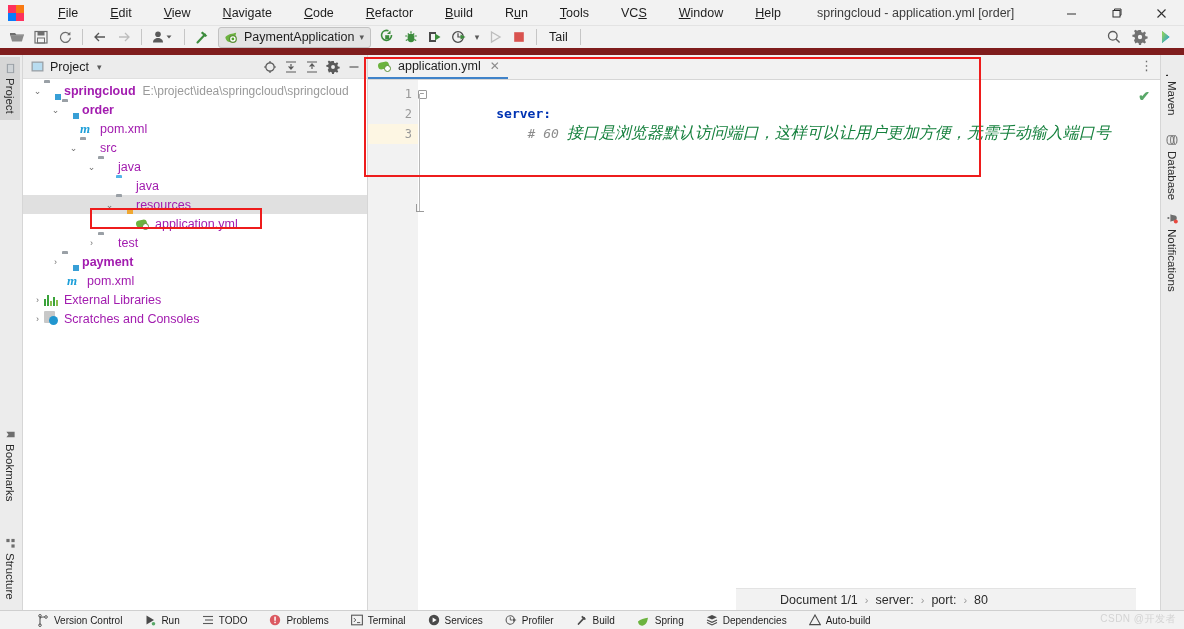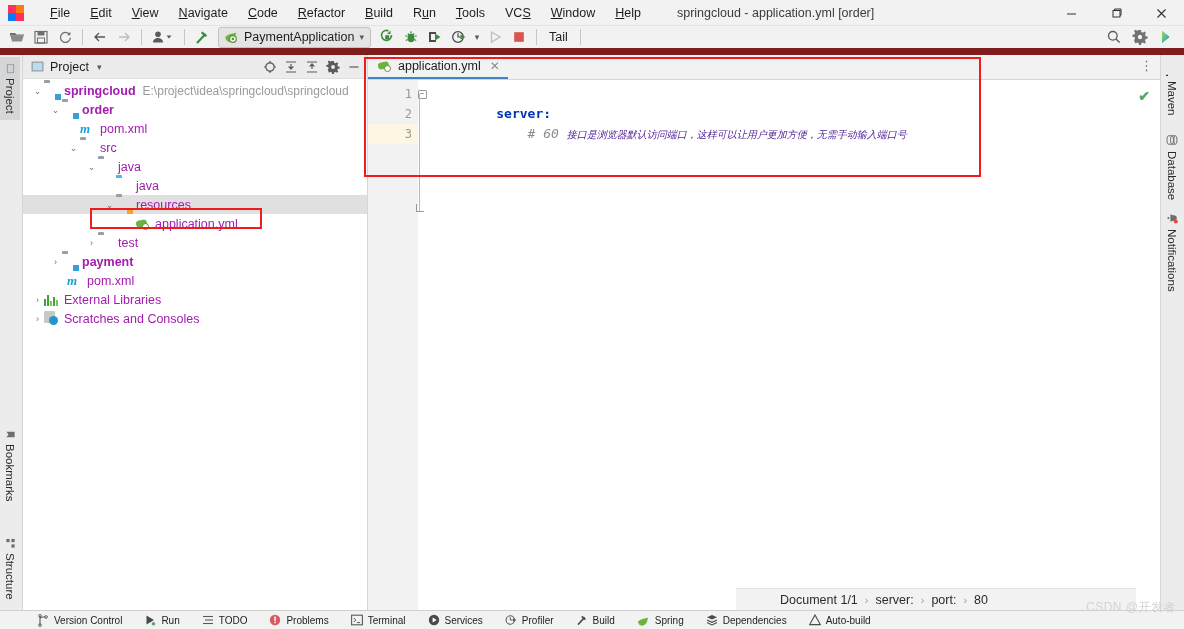--- a/index.html
+++ b/index.html
@@ -20,21 +20,21 @@
     border-bottom: 1px solid #e3e3e3;
   }
   .ij-logo {
     width: 16px; height: 16px; margin-left: 8px; margin-right: 10px;
     position: relative; flex: 0 0 auto;
   }
   .ij-logo .q1 { position:absolute; left:0; top:0; width:8px; height:8px; background:#fe315d; }
   .ij-logo .q2 { position:absolute; left:8px; top:0; width:8px; height:8px; background:#f97a12; }
   .ij-logo .q3 { position:absolute; left:0; top:8px; width:8px; height:8px; background:#087cfa; }
   .ij-logo .q4 { position:absolute; left:8px; top:8px; width:8px; height:8px; background:#fe315d; }
-  .menubar { display: flex; align-items: flex-end; gap: 4px; margin-left: 8px; }
+  .menubar { display: flex; align-items: flex-end; gap: 16px; margin-left: 16px; }
   .menu-item {
     padding: 3px 8px; font-size: 12.5px; color: #1d1d1d; cursor: default;
     white-space: nowrap;
   }
   .menu-item u { text-decoration: underline; }
   .win-title {
     margin-left: 28px; font-size: 12.5px; color: #3c3c3c; white-space: nowrap;
   }
   .win-ctrls { position: absolute; right: 0; top: 0; height: 26px; display: flex; }
   .win-btn {
@@ -170,21 +170,21 @@
   .fold-end {
     position:absolute; left:48px; top:124px; width:8px; height:8px;
     border-left:1px solid #9a9a9a; border-bottom:1px solid #9a9a9a;
   }
   .code-body { flex: 1 1 auto; position: relative; padding-top: 4px; }
   .cl-row { height: 20px; line-height: 20px; font-family:"DejaVu Sans Mono", monospace; font-size: 13px; white-space: pre; }
   .cl-row.cur { background: #fdf6e3; }
   .k-key { color: #0033b3; font-weight: bold; }
   .k-num { color: #1750eb; }
   .k-cmt { color: #8c8c8c; font-style: italic; }
-  .k-cmt-cjk { color: #4c1d95; font-style: italic; font-family: Liberation Mono, monospace; font-size: 10px; }
+  .k-cmt-cjk { color: #15803d; font-style: italic; font-family: Liberation Mono, monospace; font-size: 16px; }
   .check-ok { position: absolute; right: 10px; top: 8px; color: #59a869; font-size: 14px; font-weight: bold; }
 
   
   .anno-editor {
     position: absolute; left: 364px; top: 57px; width: 617px; height: 120px;
     border: 2px solid #ee1c1c; pointer-events: none; z-index: 6;
   }
 
   
   .breadcrumb {
@@ -209,21 +209,21 @@
   .statusbar {
     position: absolute; left: 0; bottom: 0; width: 1184px; height: 19px;
     background: #f2f2f2; border-top: 1px solid #cfcfcf;
     display: flex; align-items: center; padding-left: 26px; gap: 0px;
   }
   .sb-item {
     display: flex; align-items: center; gap: 5px; font-size: 10px;
     color: #1d1d1d; padding: 0 11px; height: 18px; white-space: nowrap;
   }
   .watermark {
-    position: absolute; right: 8px; bottom: 13px; font-size: 12px;
+    position: absolute; right: 8px; bottom: 3px; font-size: 10px;
     color: #d4d4d4; letter-spacing: 0.5px;
   }
   svg { display: block; }
 </style>
 </head>
 <body>
 
 <div id="app">
 
   <div class="titlebar">

